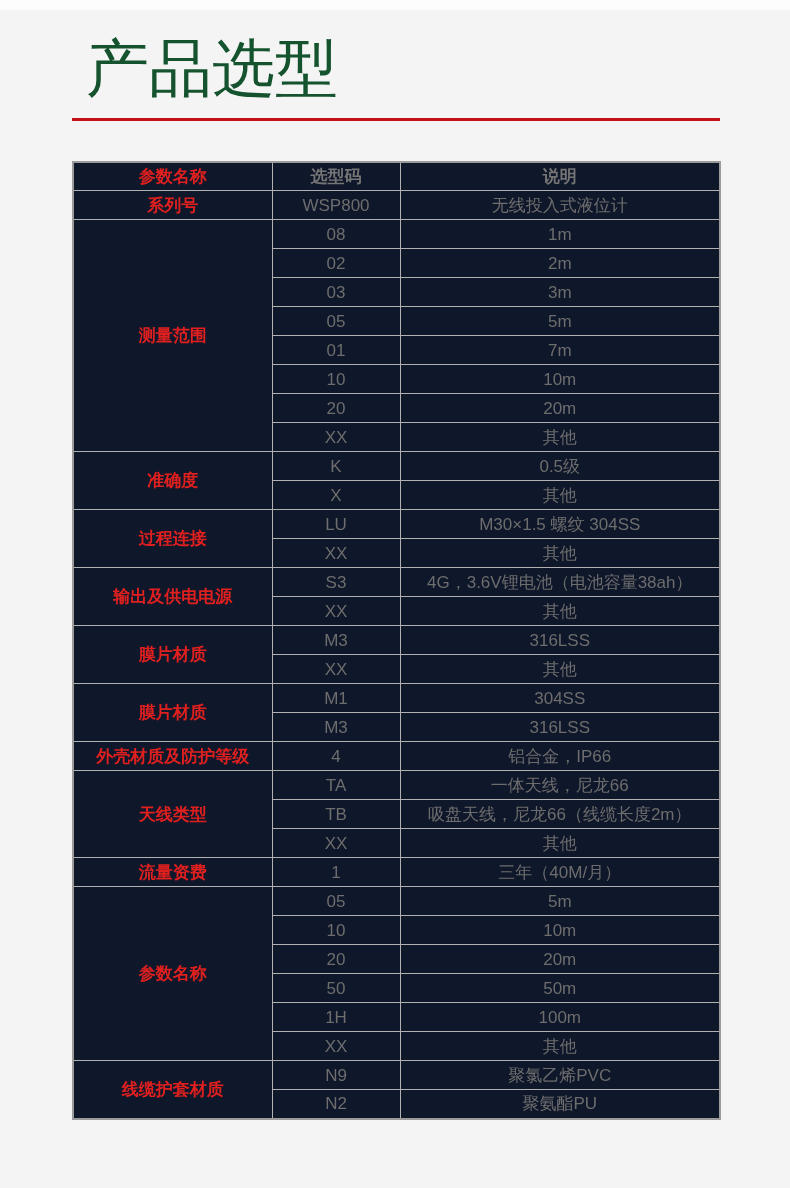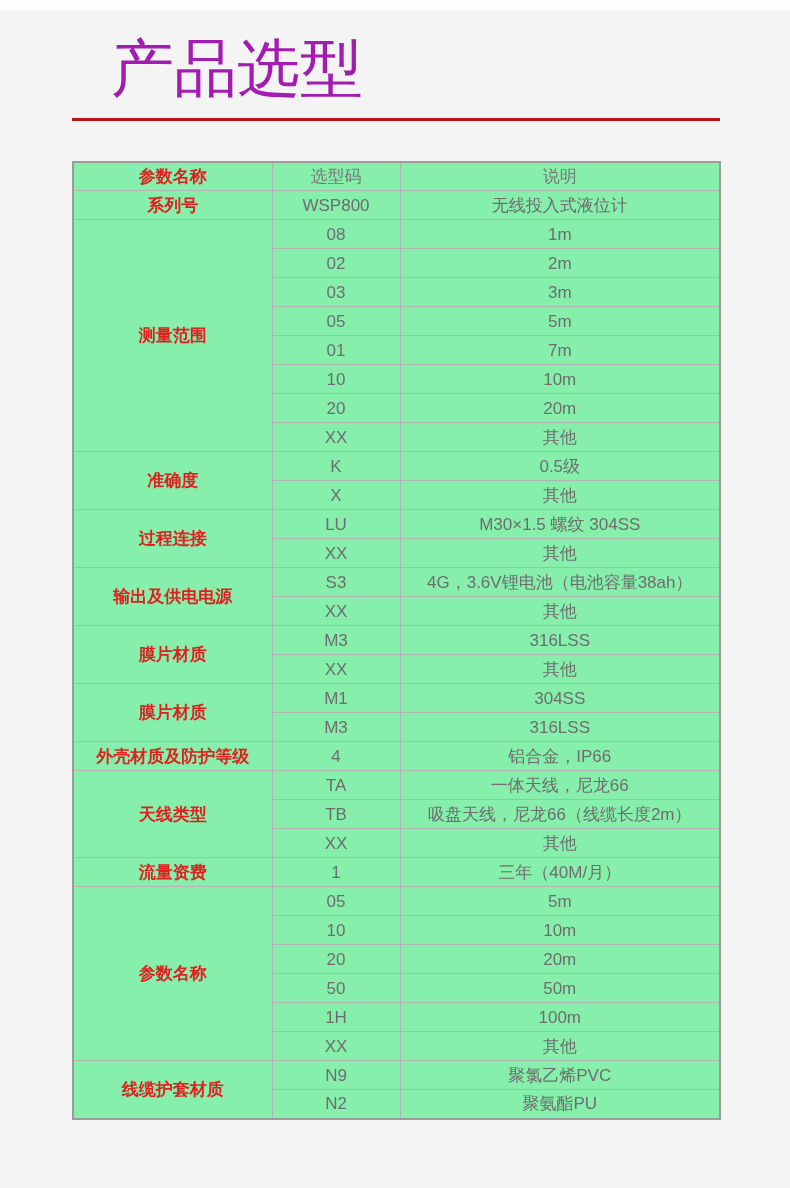--- a/index.html
+++ b/index.html
@@ -11,59 +11,59 @@
     height: 1188px;
     background: var(--page-bg, #f4f4f5);
     font-family: "Liberation Sans", "DejaVu Sans", sans-serif;
     overflow: hidden;
   }
   .top-strip {
     height: 10px;
     background: #fdfdfd;
   }
   .page-title {
-    margin: 18px 0 0 111px;
+    margin: 18px 0 0 86px;
     font-size: 63px;
     font-weight: 500;
     letter-spacing: 0;
-    color: #a21caf;
+    color: #14532d;
     line-height: 1.3;
   }
   .title-divider {
     margin: 8px 0 0 72px;
     width: 648px;
     height: 3px;
     background: var(--divider-red, #c21114);
   }
   table.selection-table {
     margin: 40px 0 0 72px;
     width: 647px;
     border-collapse: collapse;
     table-layout: fixed;
-    background: #86efac;
+    background: #0f172a;
     border: 2px solid #9b9b9b;
   }
   .selection-table col.c1 { width: 199px; }
   .selection-table col.c2 { width: 128px; }
   .selection-table col.c3 { width: 320px; }
   .selection-table th,
   .selection-table td {
     border: 1px solid #b2b2b2;
     height: 29px;
     padding: 0 4px;
     box-sizing: border-box;
     text-align: center;
     vertical-align: middle;
     font-size: 17px;
     line-height: 1.15;
     white-space: nowrap;
     overflow: hidden;
   }
   .selection-table th {
-    font-weight: 400;
+    font-weight: 700;
     color: #757575;
   }
   .selection-table th.param-header {
     color: var(--accent-red, #e0201f);
     font-weight: 700;
   }
   .selection-table td.param-name {
     color: var(--accent-red, #e0201f);
     font-weight: 700;
   }

